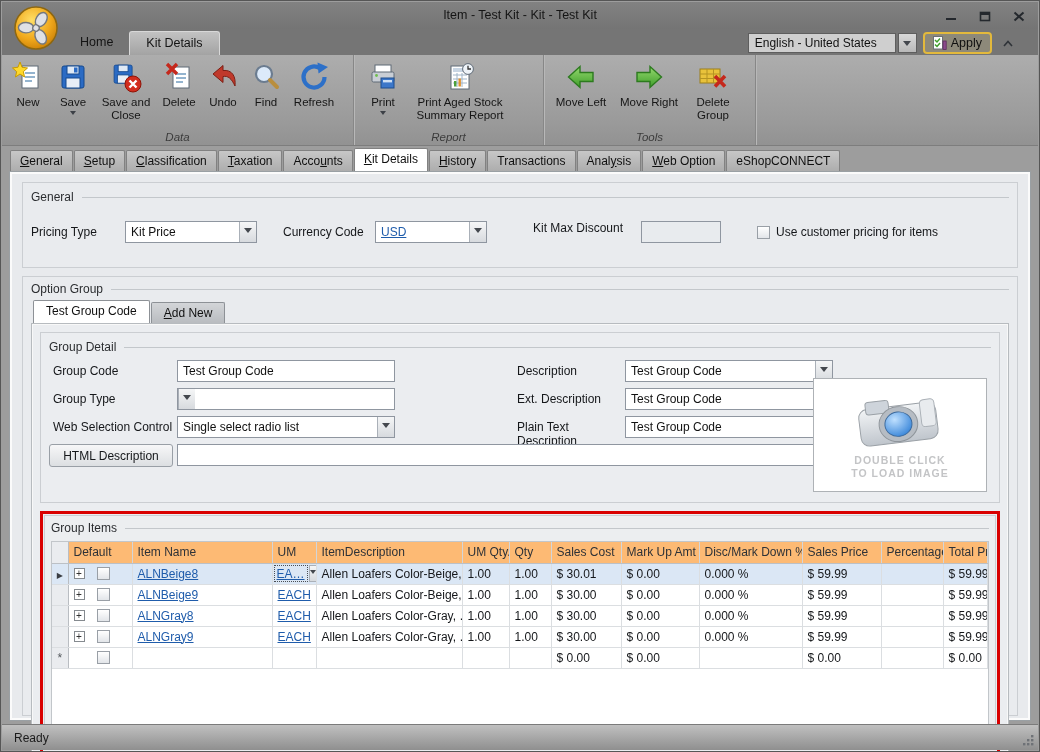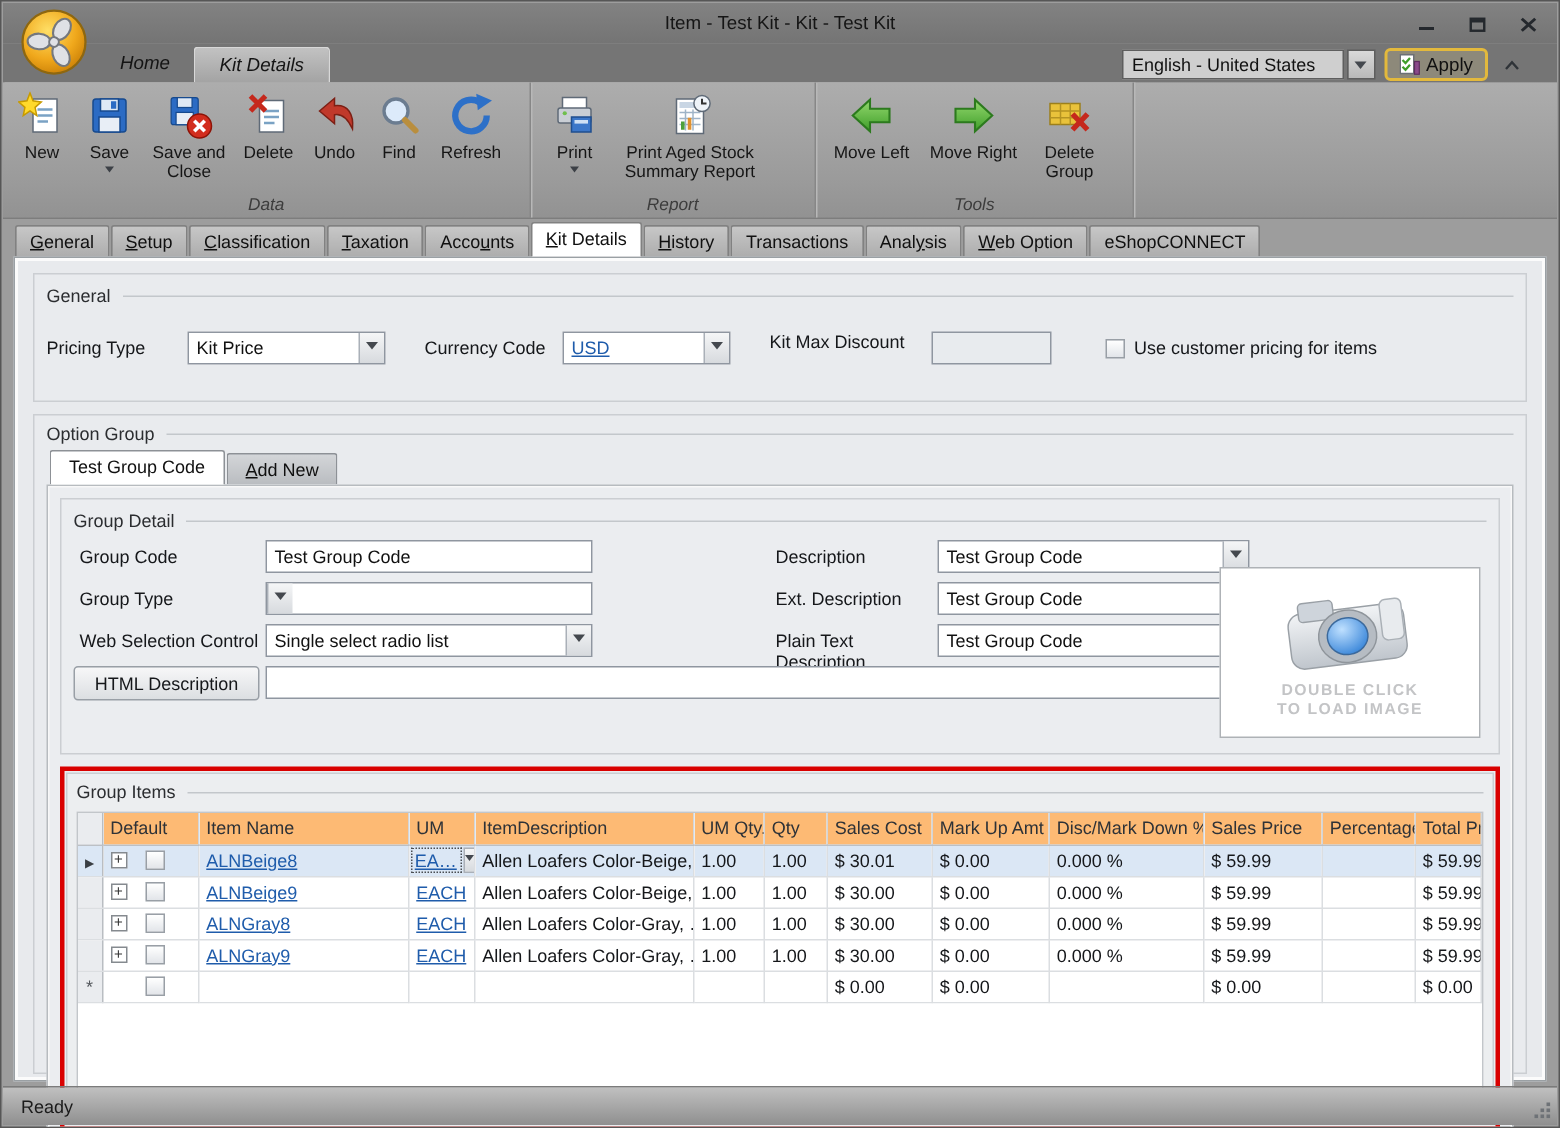--- a/index.html
+++ b/index.html
@@ -15,21 +15,21 @@
               background:linear-gradient(#828282,#747474); }
   .title-text { position:absolute; left:0; right:0; top:6px; text-align:center;
                 font-size:12.5px; color:#151515; }
   .winbtns { position:absolute; right:10px; top:7px; display:flex; gap:16px; }
   .winbtn { width:18px; height:14px; display:flex; align-items:center; justify-content:center; cursor:default; }
 
   
   .tabrow { position:absolute; left:1px; right:1px; top:28px; height:26px; background:#757575; }
   .applogo { position:absolute; left:12px; top:4px; width:46px; height:46px; z-index:6; }
   .rtabs { position:absolute; left:62px; bottom:0; display:flex; align-items:flex-end; }
-  .rtab { height:24px; padding:4px 16px 16px; font-size:12.5px; color:#141414;font-style:italic; }
+  .rtab { height:24px; padding:4px 16px 16px; font-size:12.5px; color:#141414; }
   .rtab.active { background:linear-gradient(#c2c2c2,#a3a3a3); border:1px solid #d8d8d8; border-bottom:none;
                  border-radius:3px 3px 0 0; }
   .tabrow-right { position:absolute; right:20px; top:3px; display:flex; align-items:center; gap:6px; }
   .langcombo { display:flex; align-items:center; height:20px; }
   .langval { width:148px; height:20px; background:#cfcfcf; border:1px solid #5e5e5e;
              font-size:12px; color:#111; padding:2px 6px; }
   .langbtn { width:19px; height:20px; margin-left:2px; background:linear-gradient(#d9d9d9,#b9b9b9);
              border:1px solid #5e5e5e; display:flex; align-items:center; justify-content:center; }
   .tri-down { width:0; height:0; border:4px solid transparent; border-top:5px solid #44484e; margin-top:5px; }
   .applybtn { display:flex; align-items:center; gap:4px; height:22px; padding:0 8px;
@@ -373,21 +373,21 @@
               <span class="tri-down" style="margin-top:0"></span>
             </span>
         </div>
         <span class="flabel" style="width:92px; margin-left:26px">Currency Code</span>
         <div class="combo" style="width:112px">
           <span class="cval link">USD</span>
           <span class="cbtn">
               <span class="tri-down" style="margin-top:0"></span>
             </span>
         </div>
-        <span class="flabel" style="width:108px; margin-left:26px; margin-top:-8px">Kit Max Discount</span>
+        <span class="flabel" style="width:108px; margin-left:46px; margin-top:-8px">Kit Max Discount</span>
         <div class="tbox" style="width:80px; background:#e8ebee;"></div>
         <span class="checkbox" style="margin-left:36px"></span>
         <span class="flabel" style="margin-left:6px">Use customer pricing for items</span>
       </div>
     </div>
 
     <div class="gbox optbox">
       <div class="gcap">
           <span>Option Group</span>
         </div>

